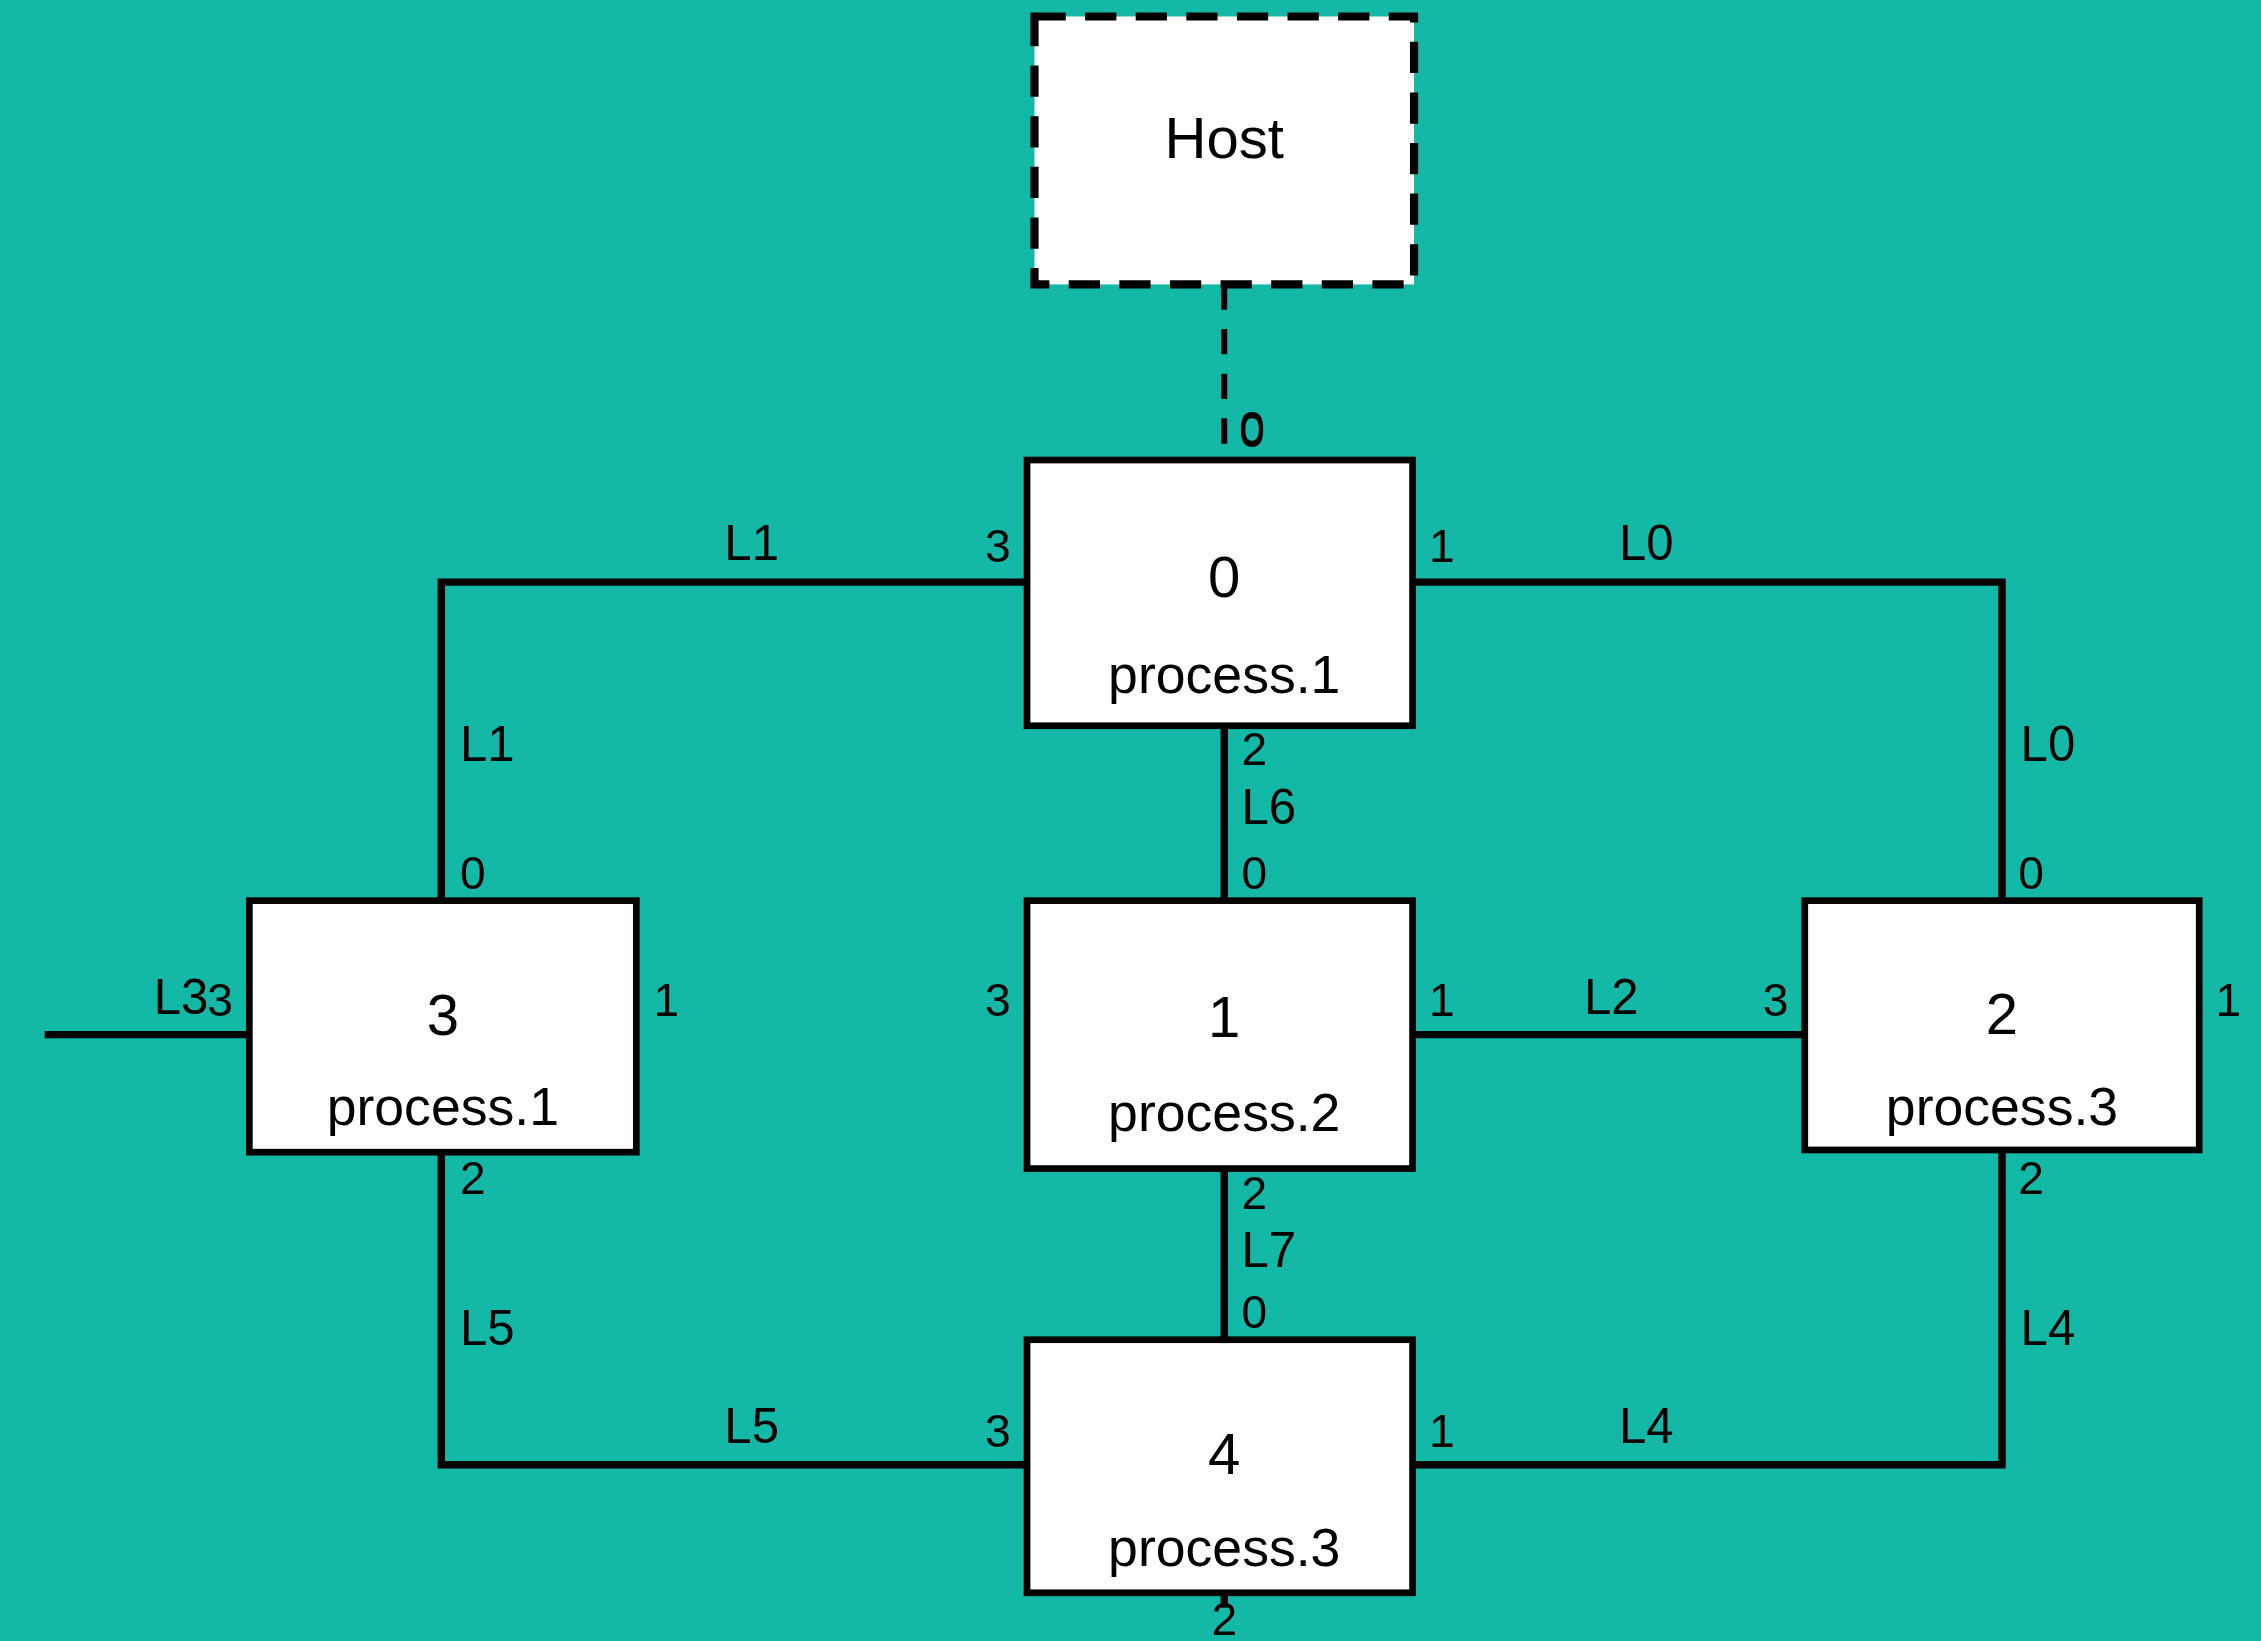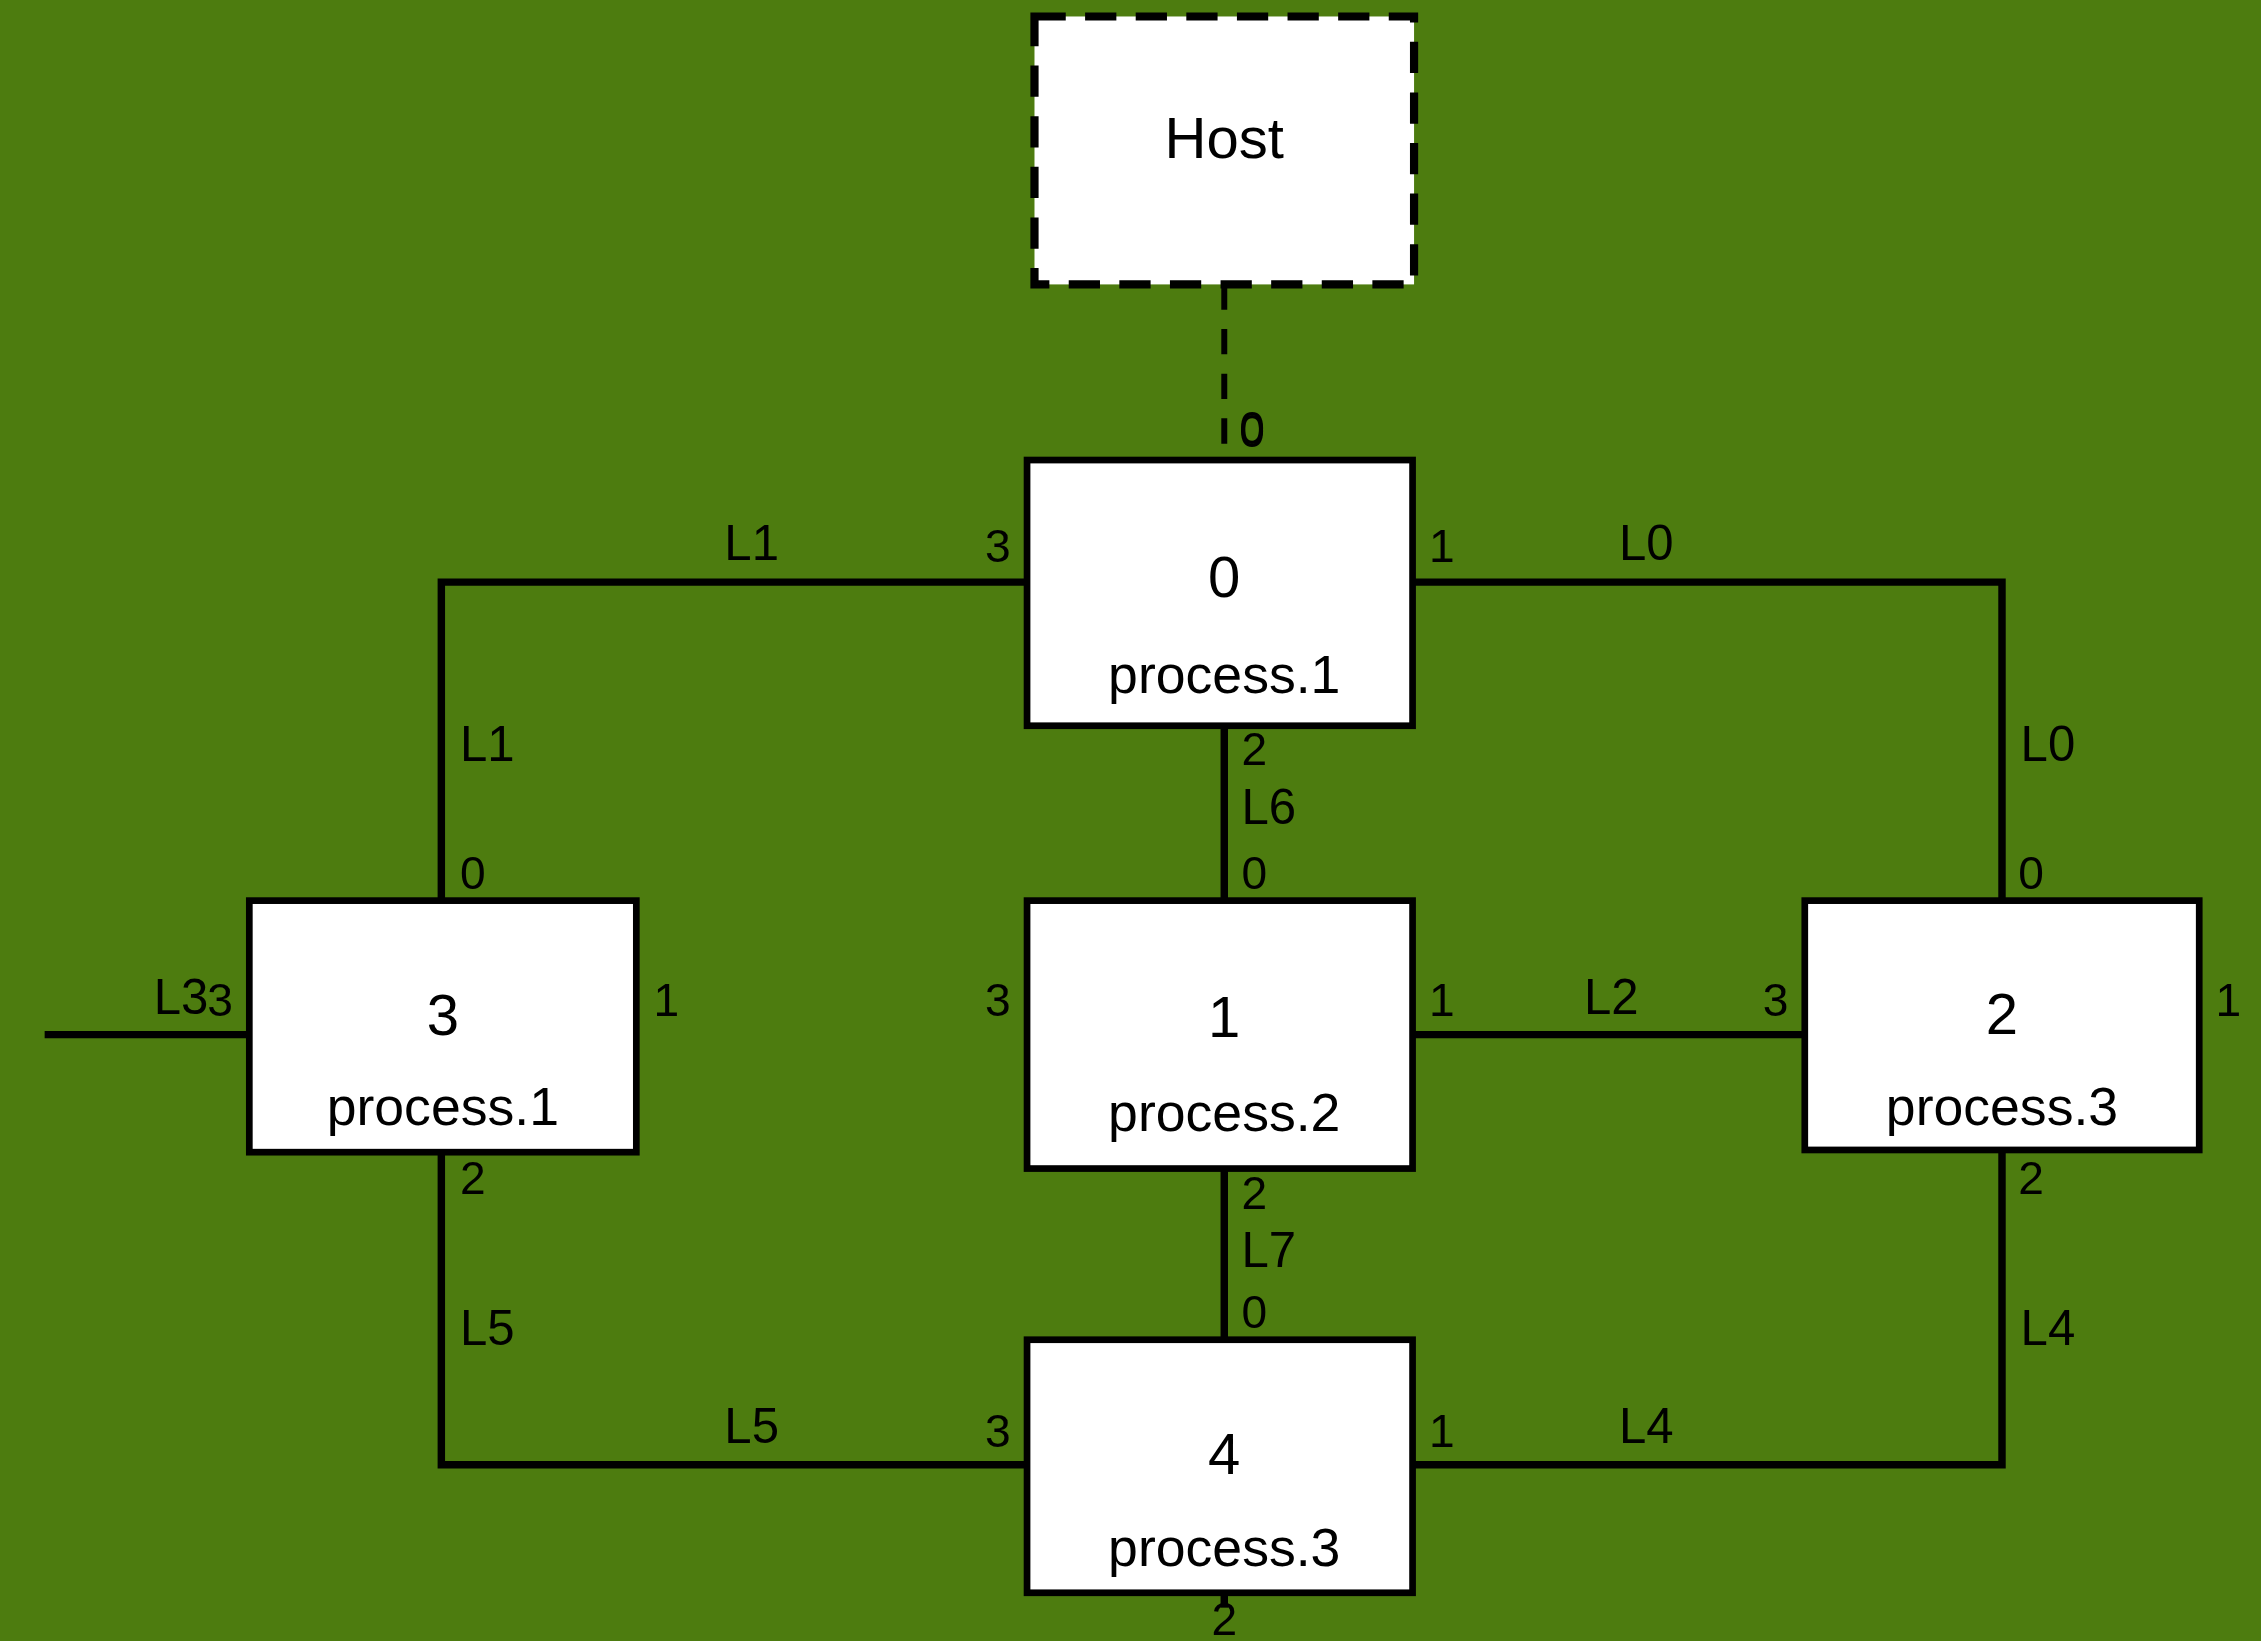--- a/index.html
+++ b/index.html
@@ -10,21 +10,21 @@
   body {
     width: 2261px;
     height: 1642px;
     overflow: hidden;
     font-family: "Liberation Sans", sans-serif;
   }
   #diagram-root {
     position: relative;
     width: 2261px;
     height: 1642px;
-    background: #4d7c0f;
+    background: #14b8a6;
   }
   svg.canvas {
     position: absolute;
     top: 0;
     left: 0;
     width: 2261px;
     height: 1642px;
   }
   .node-rect {
     fill: #ffffff;

